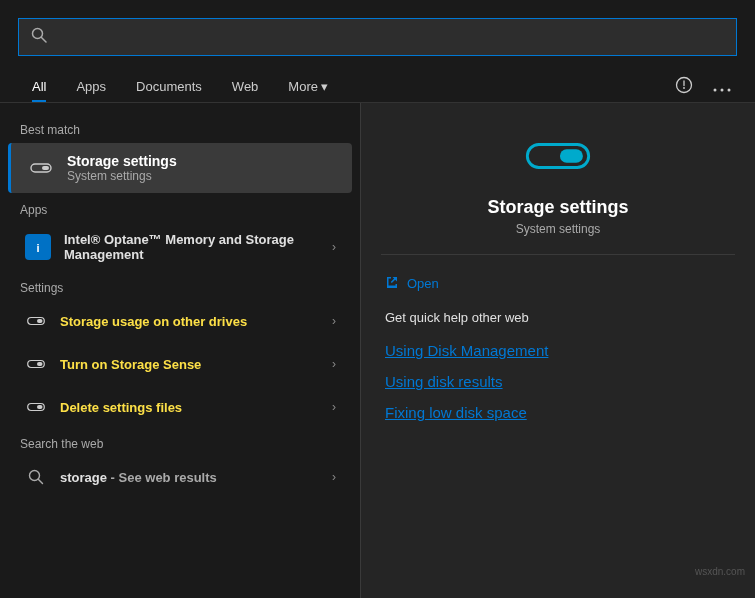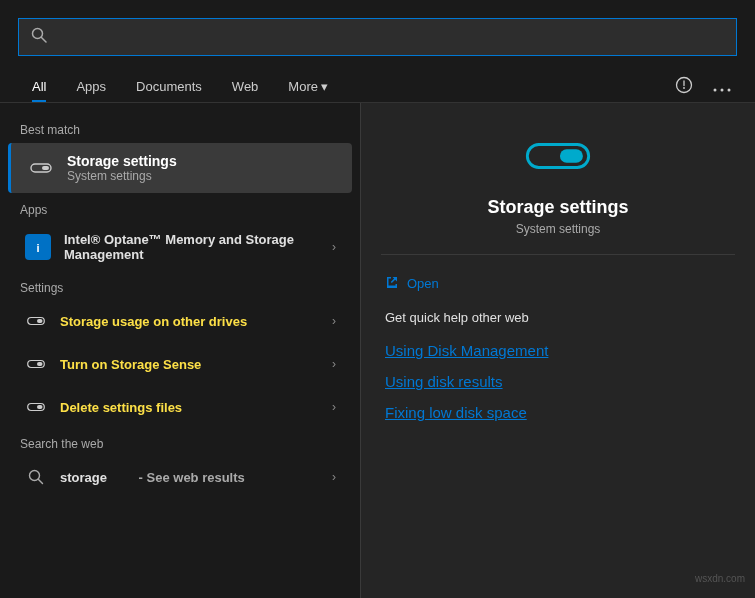--- a/index.html
+++ b/index.html
@@ -203,21 +203,21 @@
       margin: 1px 8px;
       border-radius: 4px;
       cursor: pointer;
     }
     .web-item-text {
       flex: 1;
       font-size: 13px;
       color: #e0e0e0;
     }
     .web-item-text span { font-weight: 700; }
-    .web-item-sub { color: #aaa; margin-left: 28px; }
+    .web-item-sub { color: #aaa; }
 
     
     .right-panel {
       flex: 1;
       background: #252525;
       border-left: 1px solid #3a3a3a;
       display: flex;
       flex-direction: column;
       align-items: center;
       padding: 30px 20px 20px 20px;
@@ -270,21 +270,21 @@
       font-size: 15px;
       color: #0078d4;
       cursor: pointer;
       border-radius: 4px;
       text-decoration: underline;
     }
 
     
     .watermark {
       position: fixed;
-      bottom: 14px;
+      bottom: 21px;
       right: 10px;
       font-size: 10px;
       color: #555;
     }
   </style>
 </head>
 <body>
 
 <div class="search-bar">
   <span class="search-icon-svg">

